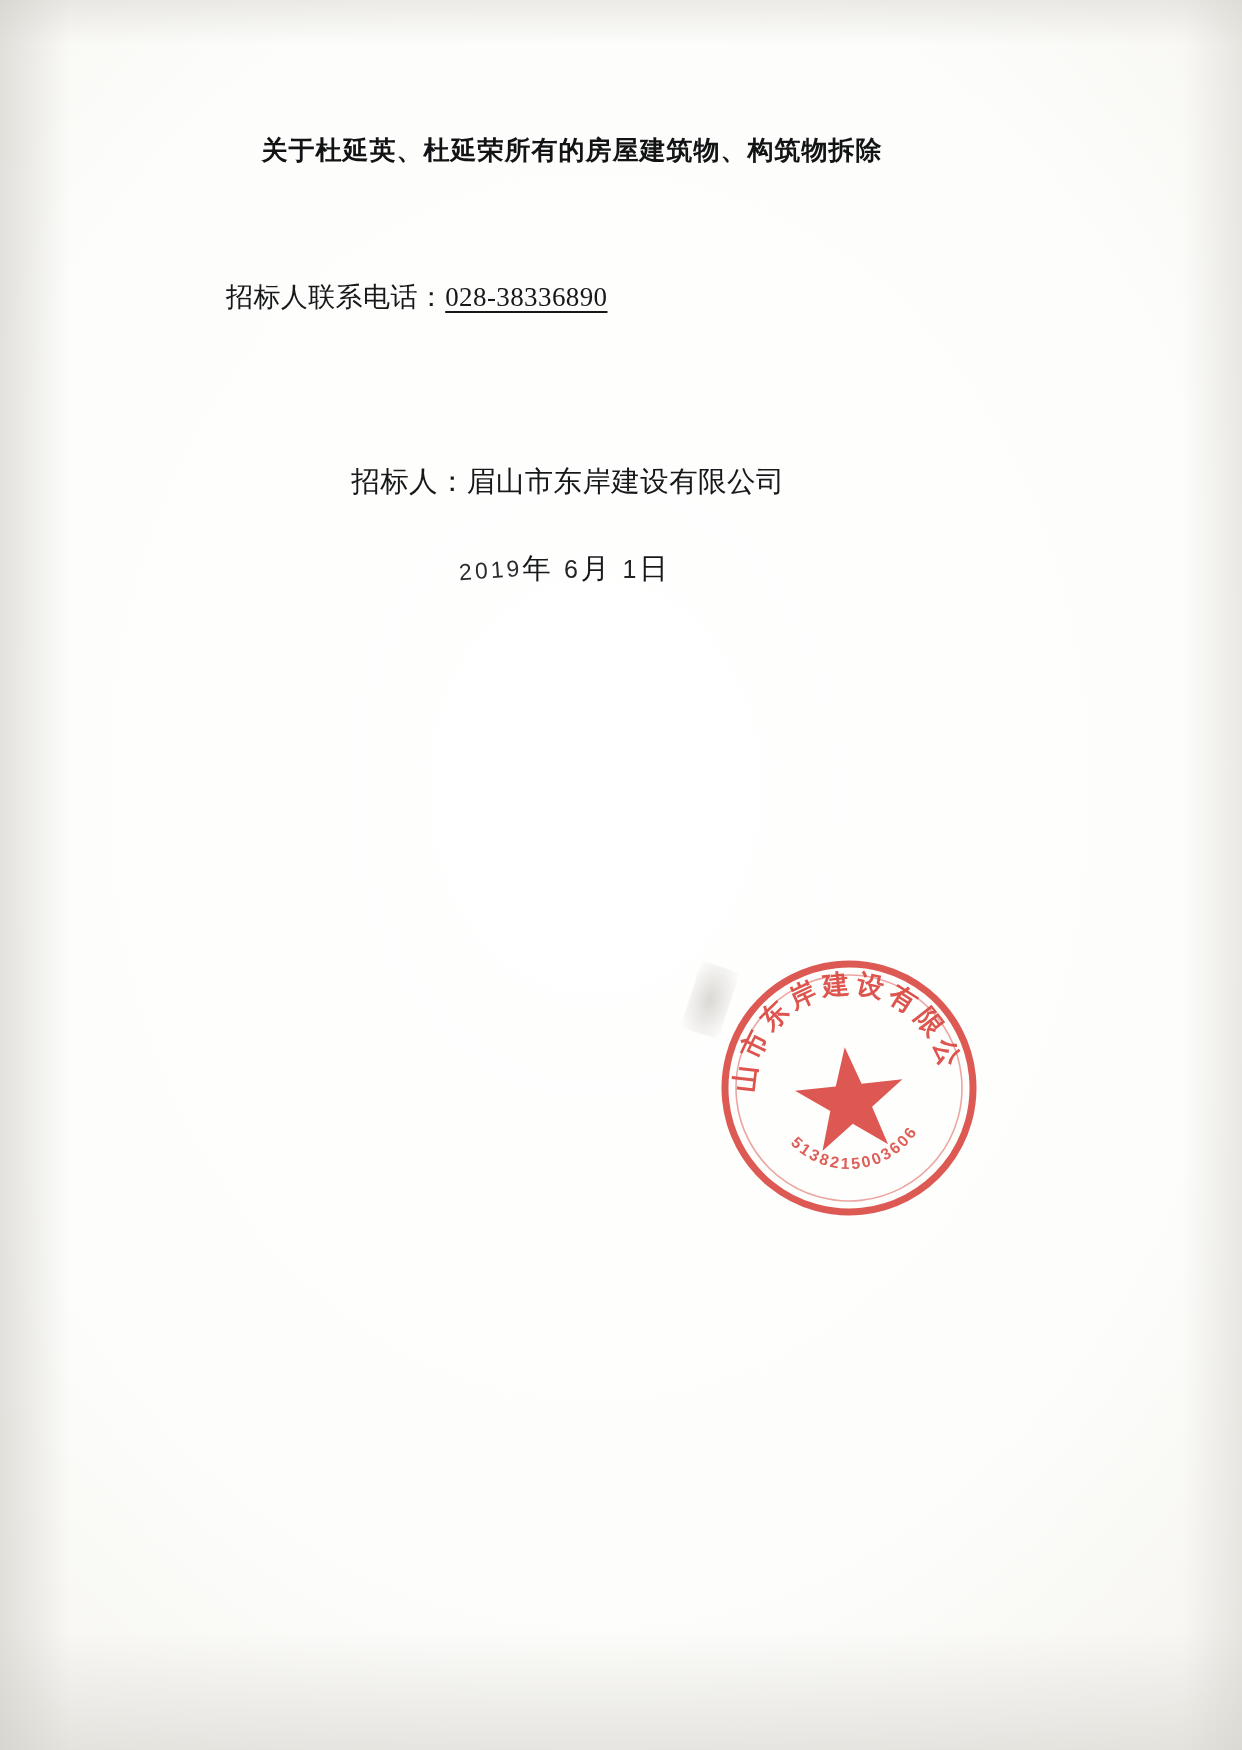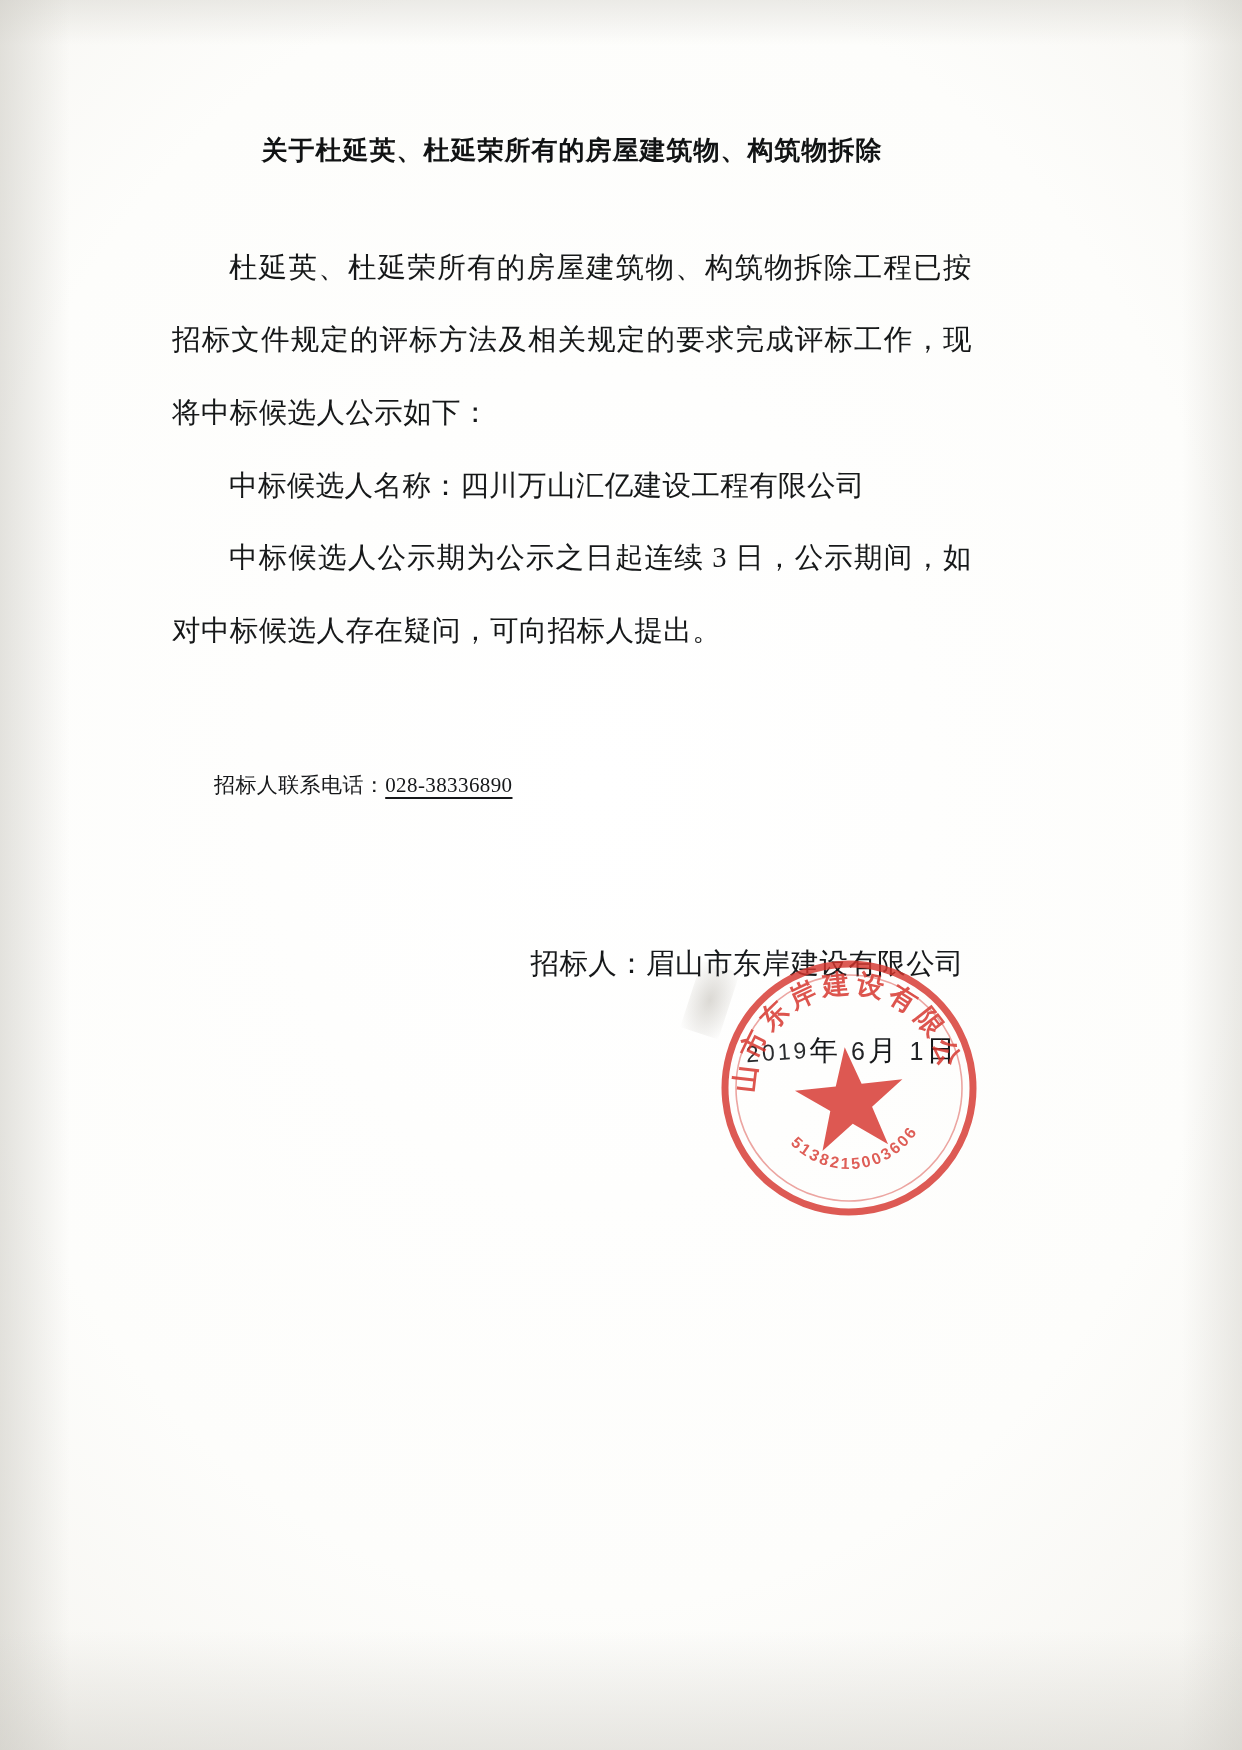--- a/index.html
+++ b/index.html
@@ -80,37 +80,37 @@
   }
   p.indent {
     text-indent: 2em;
   }
   .para-tight {
     margin-top: 2px;
   }
 
   .contact-block {
     margin-top: 96px;
-    font-size: 21px;
+    font-size: 27px;
     line-height: 2.0;
     text-indent: 2em;
     letter-spacing: 0.4px;
   }
   .underlined {
     text-decoration: underline;
     text-underline-offset: 5px;
     text-decoration-thickness: 1.5px;
   }
 
   .signature-block {
     margin-top: 128px;
     font-size: 28.5px;
     line-height: 2.1;
     letter-spacing: 0.4px;
-    text-align: right;
+    text-align: center;
     padding-right: 8px;
     position: relative;
     z-index: 1;
   }
   .sign-line2 {
     display: block;
     margin-top: 28px;
     padding-right: 6px;
     letter-spacing: 3px;
   }
@@ -161,25 +161,20 @@
   <div class="scan-edge-left"></div>
   <div class="scan-edge-right"></div>
   <div class="scan-edge-bottom"></div>
 
   <div class="content">
 
     <div class="doc-title">
       <span>关于杜延英、杜延荣所有的房屋建筑物、构筑物拆除</span>
     </div>
 
-    <div class="body-block">
-      <p class="para indent">杜延英、杜延荣所有的房屋建筑物、构筑物拆除工程已按招标文件规定的评标方法及相关规定的要求完成评标工作，现将中标候选人公示如下：</p>
-      <p class="para indent para-tight">中标候选人名称：四川万山汇亿建设工程有限公司</p>
-      <p class="para indent para-tight">中标候选人公示期为公示之日起连续 3 日，公示期间，如对中标候选人存在疑问，可向招标人提出。</p>
-    </div>
 
     <div class="contact-block">
       <span>招标人联系电话：</span><span class="underlined">028-38336890</span>
     </div>
 
     <div class="signature-block">
       <span>招标人：</span><span>眉山市东岸建设有限公司</span>
       <span class="sign-line2">
         <span class="date-year">2019</span><span>年</span>
         <span class="date-num">6</span><span>月</span>

